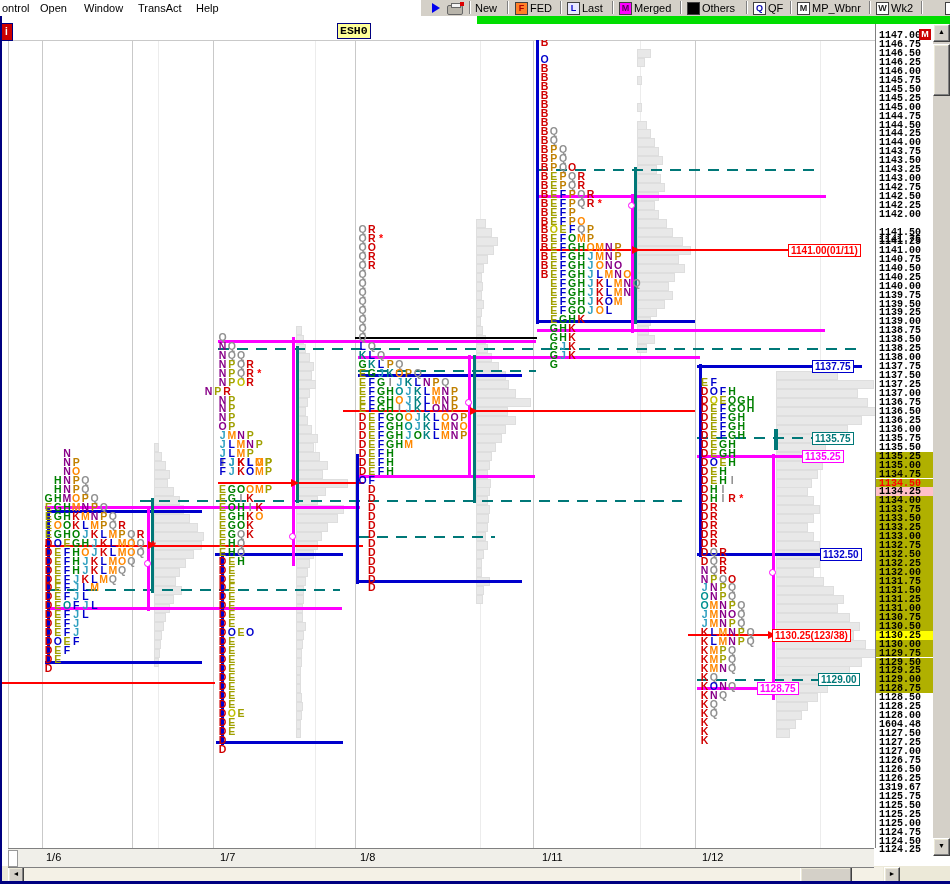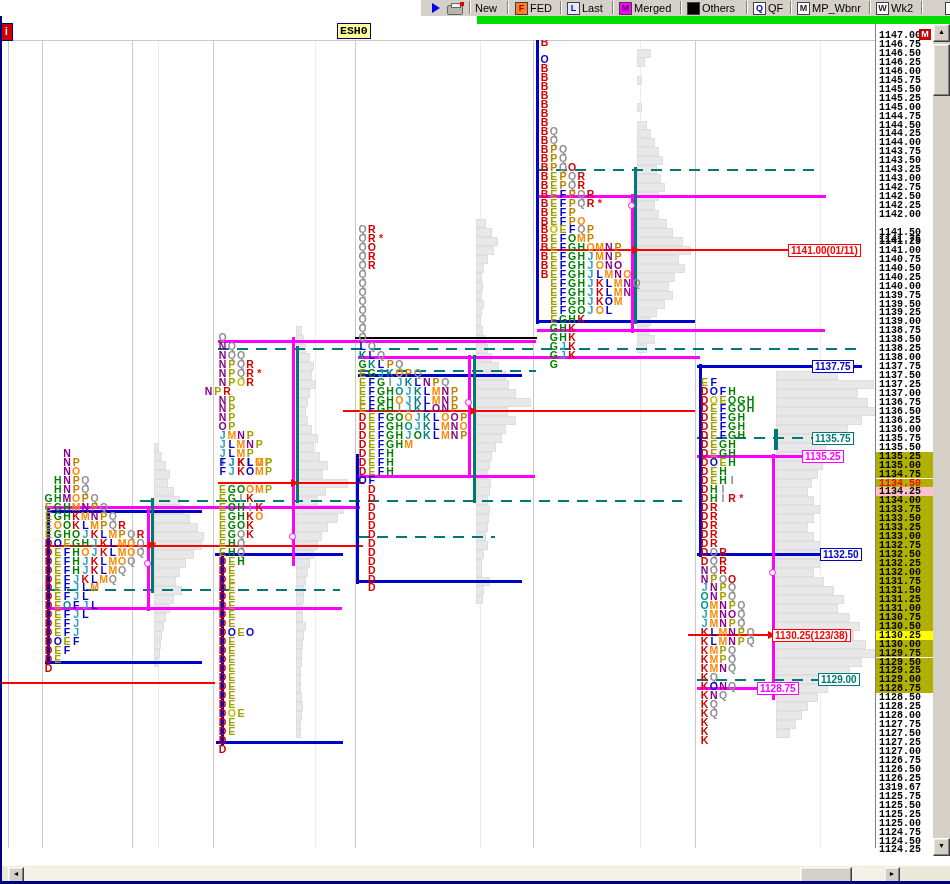--- a/index.html
+++ b/index.html
@@ -522,20 +522,27 @@
       <div class="chart-label" style="left: 788px; top: 243.8px; color: rgb(255, 0, 0); border: 1.5px solid rgb(255, 0, 0);">1141.00(01/11)</div>
       <div class="chart-label" style="left: 812px; top: 360.15px; color: rgb(0, 0, 204); border: 1.5px solid rgb(0, 0, 204);">1137.75</div>
       <div class="chart-label" style="left: 812px; top: 431.75px; color: rgb(0, 120, 120); border: 1.5px solid rgb(0, 120, 120);">1135.75</div>
       <div class="chart-label" style="left: 802px; top: 449.65px; color: rgb(255, 0, 255); border: 1.5px solid rgb(255, 0, 255);">1135.25</div>
       <div class="chart-label" style="left: 820px; top: 548.1px; color: rgb(0, 0, 204); border: 1.5px solid rgb(0, 0, 204);">1132.50</div>
       <div class="chart-label" style="left: 772px; top: 628.65px; color: rgb(255, 0, 0); border: 1.5px solid rgb(255, 0, 0);">1130.25(123/38)</div>
       <div class="chart-label" style="left: 818px; top: 673.4px; color: rgb(0, 120, 120); border: 1.5px solid rgb(0, 120, 120);">1129.00</div>
       <div class="chart-label" style="left: 757px; top: 682.35px; color: rgb(255, 0, 255); border: 1.5px solid rgb(255, 0, 255);">1128.75</div>
     </div>
 
+  <div id="menubar" class="abs">
+      <div class="menu-item" style="left: 2px;">ontrol</div>
+      <div class="menu-item" style="left: 40px;">Open</div>
+      <div class="menu-item" style="left: 84px;">Window</div>
+      <div class="menu-item" style="left: 138px;">TransAct</div>
+      <div class="menu-item" style="left: 196px;">Help</div>
+    </div>
   <div id="toolbar" class="abs">
       <div class="icon" style="left: 11px; top: 3px; width: 0px; height: 0px; border-top: 5px solid transparent; border-bottom: 5px solid transparent; border-left: 8px solid rgb(0, 0, 238);"></div>
       <div class="icon" style="left: 26px; top: 5px; width: 14px; height: 8px; background: rgb(184, 180, 170); border: 1px solid rgb(102, 102, 102); border-radius: 2px;">
         <div style="position: absolute; left: 3px; top: -3px; width: 8px; height: 3px; background: rgb(244, 244, 244); border: 1px solid rgb(102, 102, 102);"></div>
         <div style="position: absolute; right: -2px; top: -4px; width: 4px; height: 4px; background: rgb(221, 0, 0);"></div>
       </div>
       <div class="tb-sep" style="left: 48px;"></div>
       <div class="tb-label" style="left: 54px;">New</div>
       <div class="tb-sep" style="left: 86px;"></div>
       <div class="tb-badge" style="left: 94px; background: rgb(255, 127, 39); color: rgb(176, 0, 0);">F</div>
@@ -639,21 +646,21 @@
       <div class="price-row" style="top: 606.65px; background: rgb(255, 255, 0); color: rgb(0, 0, 0);">1130.25</div>
       <div class="price-row" style="top: 615.6px; background: rgb(176, 176, 0);">1130.00</div>
       <div class="price-row" style="top: 624.55px; background: rgb(176, 176, 0);">1129.75</div>
       <div class="price-row" style="top: 633.5px; background: rgb(176, 176, 0);">1129.50</div>
       <div class="price-row" style="top: 642.45px; background: rgb(176, 176, 0);">1129.25</div>
       <div class="price-row" style="top: 651.4px; background: rgb(176, 176, 0);">1129.00</div>
       <div class="price-row" style="top: 660.35px; background: rgb(176, 176, 0);">1128.75</div>
       <div class="price-row" style="top: 669.3px;">1128.50</div>
       <div class="price-row" style="top: 678.25px;">1128.25</div>
       <div class="price-row" style="top: 687.2px;">1128.00</div>
-      <div class="price-row" style="top: 696.15px;">1127.75</div>
+      <div class="price-row" style="top: 696.15px;">1604.48</div>
       <div class="price-row" style="top: 705.1px;">1127.50</div>
       <div class="price-row" style="top: 714.05px;">1127.25</div>
       <div class="price-row" style="top: 723px;">1127.00</div>
       <div class="price-row" style="top: 731.95px;">1126.75</div>
       <div class="price-row" style="top: 740.9px;">1126.50</div>
       <div class="price-row" style="top: 749.85px;">1126.25</div>
       <div class="price-row" style="top: 758.8px;">1319.67</div>
       <div class="price-row" style="top: 767.75px;">1125.75</div>
       <div class="price-row" style="top: 776.7px;">1125.50</div>
       <div class="price-row" style="top: 785.65px;">1125.25</div>
@@ -663,20 +670,28 @@
       <div class="price-row" style="top: 821.45px;">1124.25</div>
     </div>
   <div id="corner-m" class="abs">M</div>
 
   <div id="vscroll" class="sb">
     <div class="sb-btn" style="left:0;top:0;width:15px;height:16px;line-height:14px;">▲</div>
     <div class="sb-thumb" style="left:0;top:20px;width:15px;height:50px;"></div>
     <div class="sb-btn" style="left:0;top:814px;width:15px;height:16px;line-height:14px;">▼</div>
   </div>
 
+  <div id="xaxis" class="abs">
+    <div id="xaxis-corner"></div>
+  <div class="xaxis-label" style="left: 38px;">1/6</div>
+      <div class="xaxis-label" style="left: 212px;">1/7</div>
+      <div class="xaxis-label" style="left: 352px;">1/8</div>
+      <div class="xaxis-label" style="left: 534px;">1/11</div>
+      <div class="xaxis-label" style="left: 694px;">1/12</div>
+    </div>
 
   <div id="hscroll">
     <div id="hscroll-track"></div>
     <div class="sb-btn" style="left:8px;top:1px;width:14px;height:14px;line-height:12px;">◄</div>
     <div class="sb-thumb" style="left:800px;top:1px;width:50px;height:14px;"></div>
     <div class="sb-btn" style="left:884px;top:1px;width:14px;height:14px;line-height:12px;">►</div>
   </div>
 
   <div id="frame-left" class="abs"></div>
   <div id="frame-bottom" class="abs"></div>

